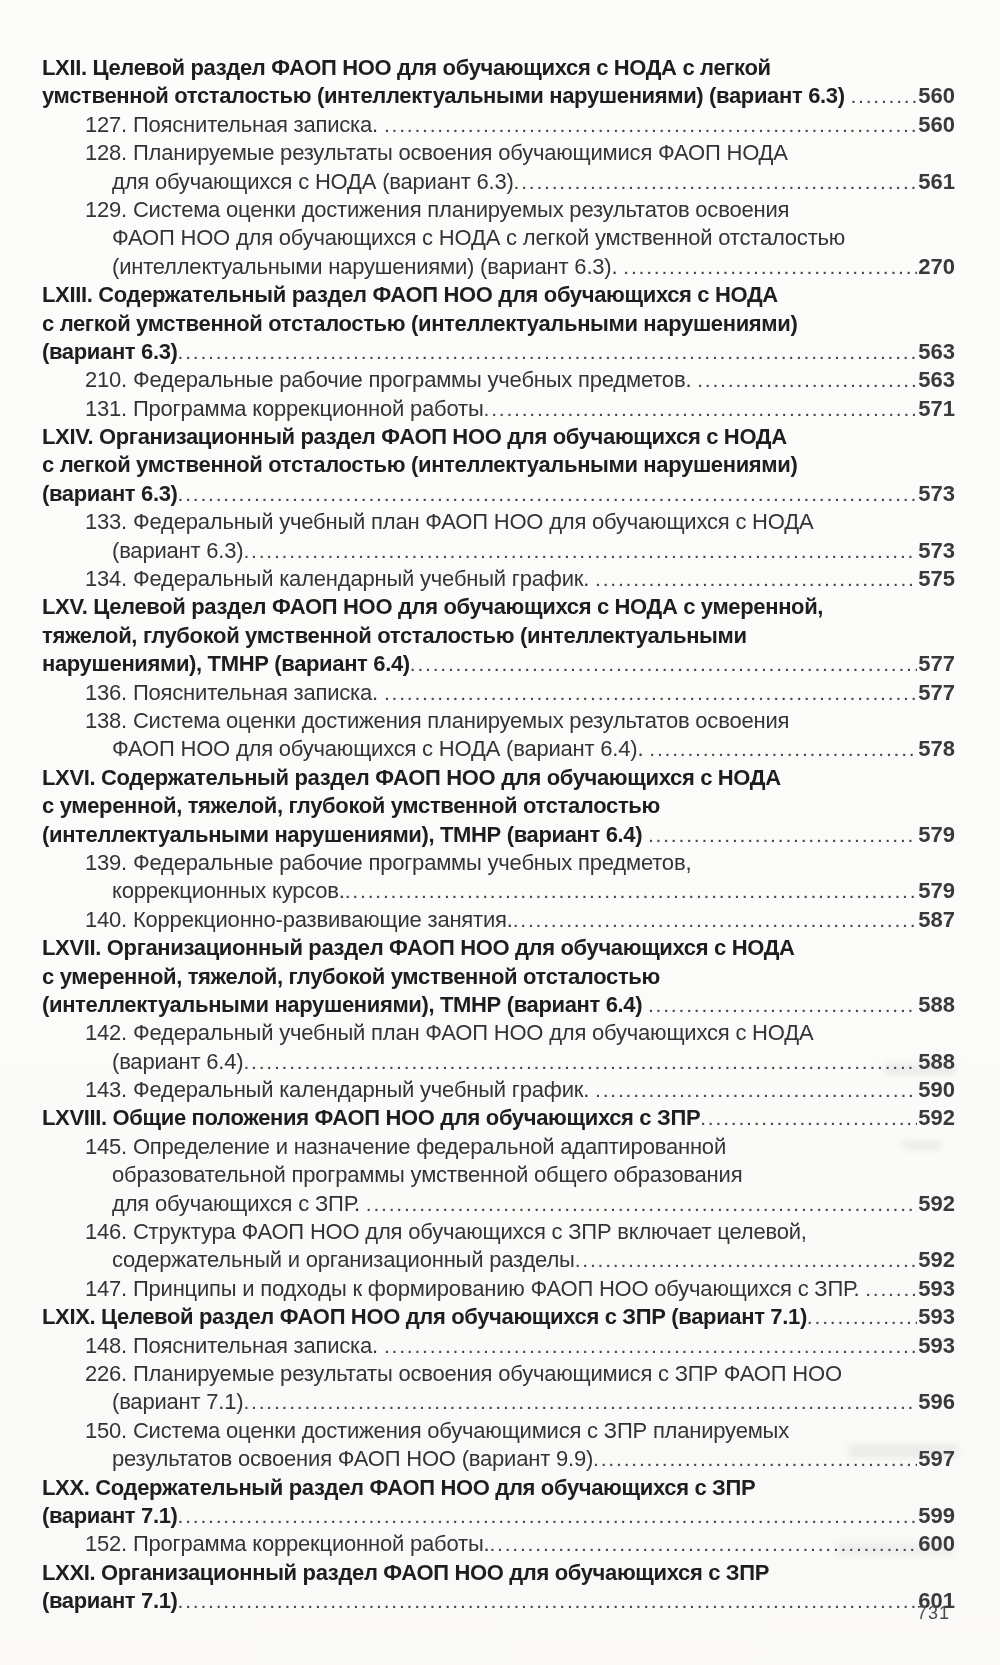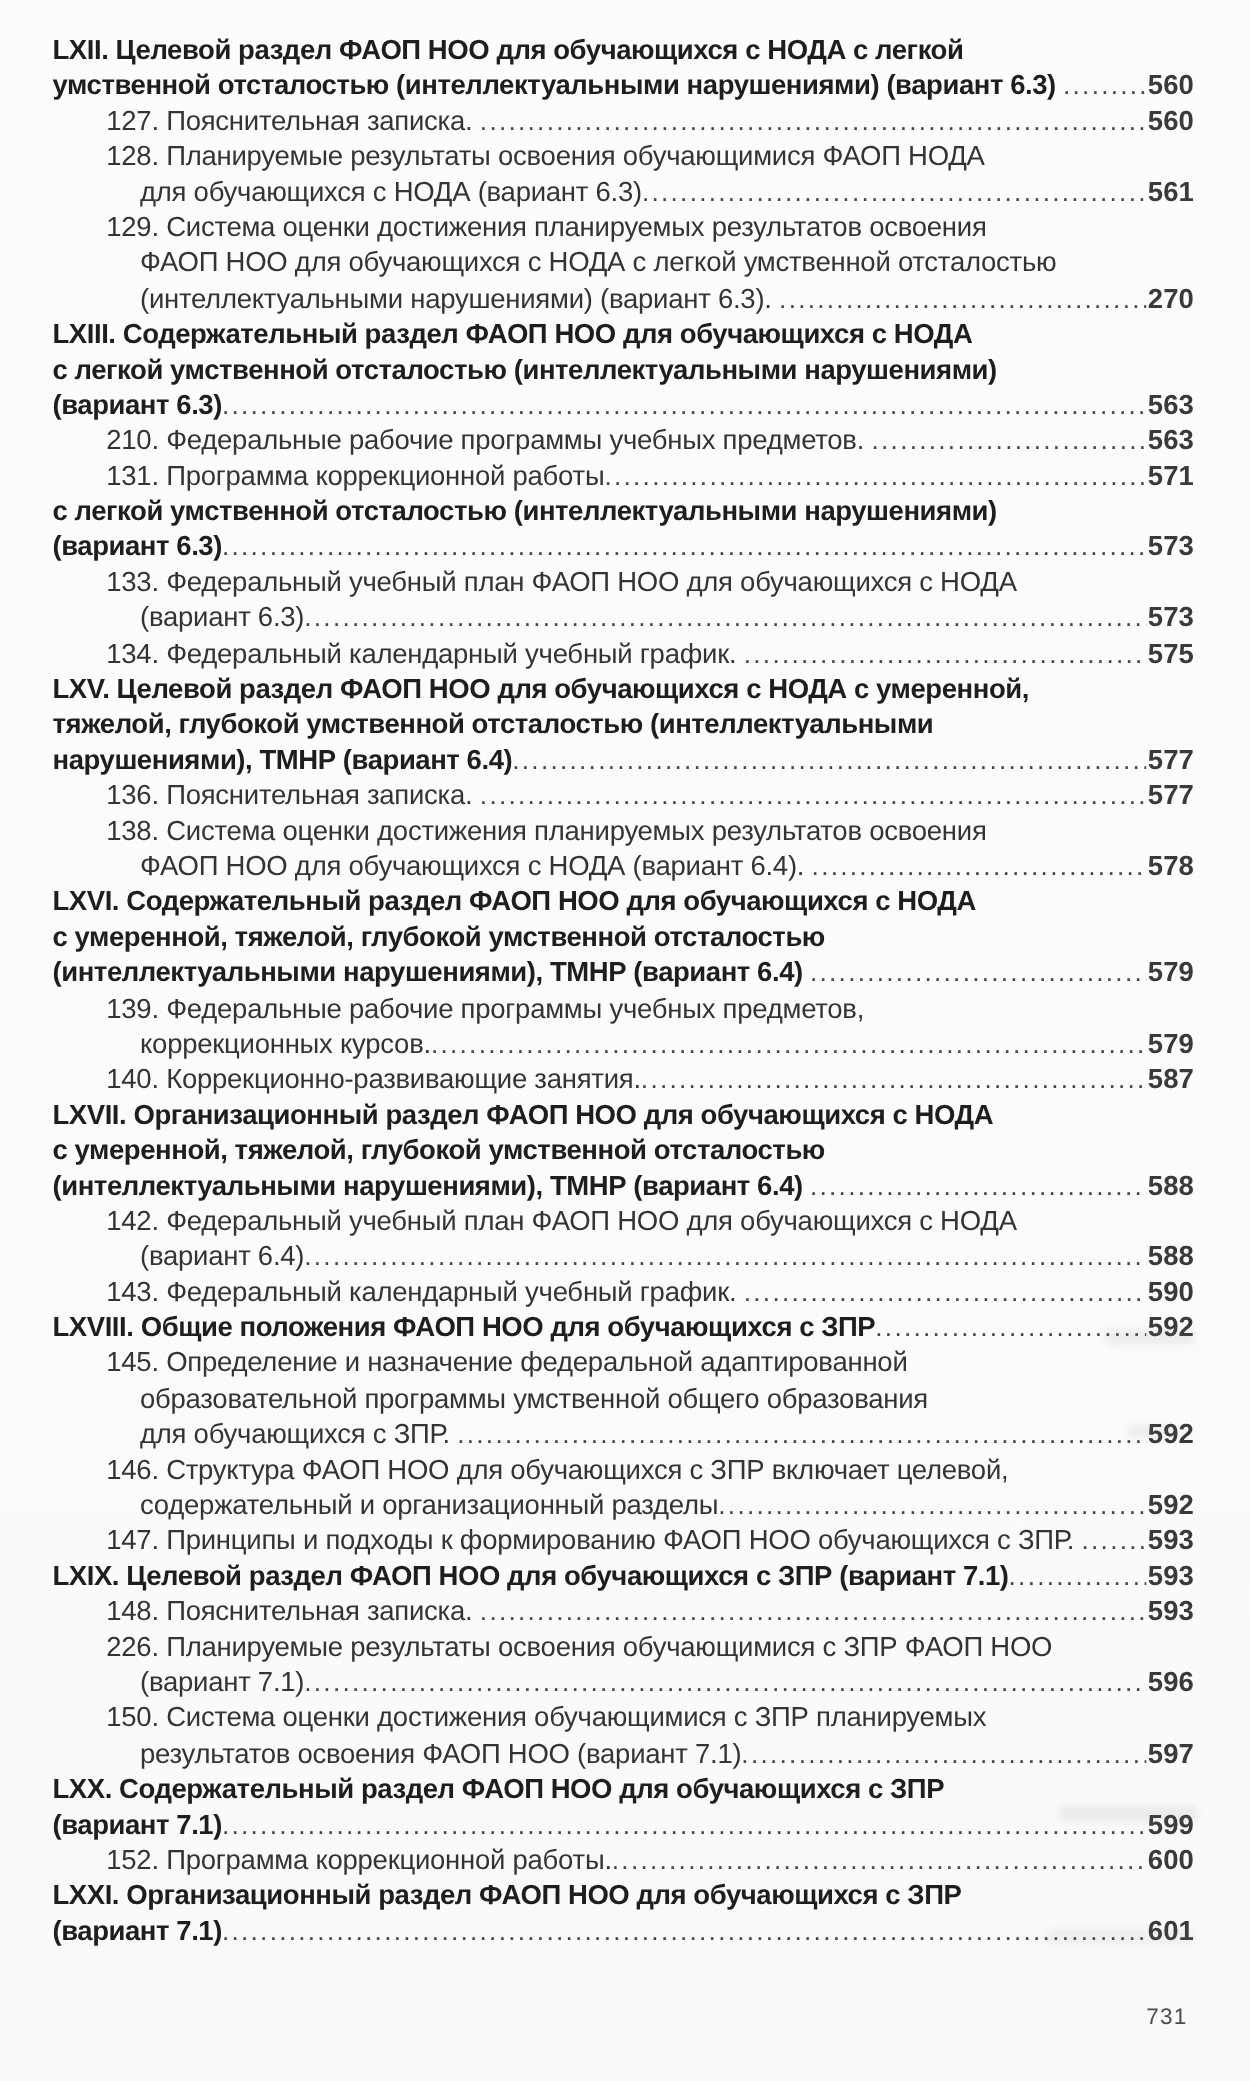--- a/index.html
+++ b/index.html
@@ -31,20 +31,21 @@
   }
   .line {
     display: flex;
     align-items: baseline;
     height: 28.4px;
     white-space: nowrap;
   }
   .line .txt {
     white-space: pre;
     flex-shrink: 0;
+    margin-top: 28px;
   }
   .line.bold {
     font-weight: bold;
     color: #1e1e1e;
     letter-spacing: -0.35px;
   }
   .line.plain {
     color: #343434;
   }
   .line.plain.first { padding-left: 43px; }
@@ -141,20 +142,23 @@
     <div class="line plain first">
       <span class="txt">210. Федеральные рабочие программы учебных предметов. </span>
       <span class="dots"></span>
       <span class="pagenum">563</span>
     </div>
     <div class="line plain first">
       <span class="txt">131. Программа коррекционной работы</span>
       <span class="dots"></span>
       <span class="pagenum">571</span>
     </div>
+    <div class="line bold first">
+      <span class="txt">LXIV. Организационный раздел ФАОП НОО для обучающихся с НОДА</span>
+    </div>
     <div class="line bold cont">
       <span class="txt">с легкой умственной отсталостью (интеллектуальными нарушениями)</span>
     </div>
     <div class="line bold cont">
       <span class="txt">(вариант 6.3)</span>
       <span class="dots"></span>
       <span class="pagenum">573</span>
     </div>
     <div class="line plain first">
       <span class="txt">133. Федеральный учебный план ФАОП НОО для обучающихся с НОДА</span>
@@ -285,21 +289,21 @@
     </div>
     <div class="line plain cont">
       <span class="txt">(вариант 7.1)</span>
       <span class="dots"></span>
       <span class="pagenum">596</span>
     </div>
     <div class="line plain first">
       <span class="txt">150. Система оценки достижения обучающимися с ЗПР планируемых</span>
     </div>
     <div class="line plain cont">
-      <span class="txt">результатов освоения ФАОП НОО (вариант 7.1)</span>
+      <span class="txt">результатов освоения ФАОП НОО (вариант 9.9)</span>
       <span class="dots"></span>
       <span class="pagenum">597</span>
     </div>
     <div class="line bold first">
       <span class="txt">LXX. Содержательный раздел ФАОП НОО для обучающихся с ЗПР</span>
     </div>
     <div class="line bold cont">
       <span class="txt">(вариант 7.1)</span>
       <span class="dots"></span>
       <span class="pagenum">599</span>

